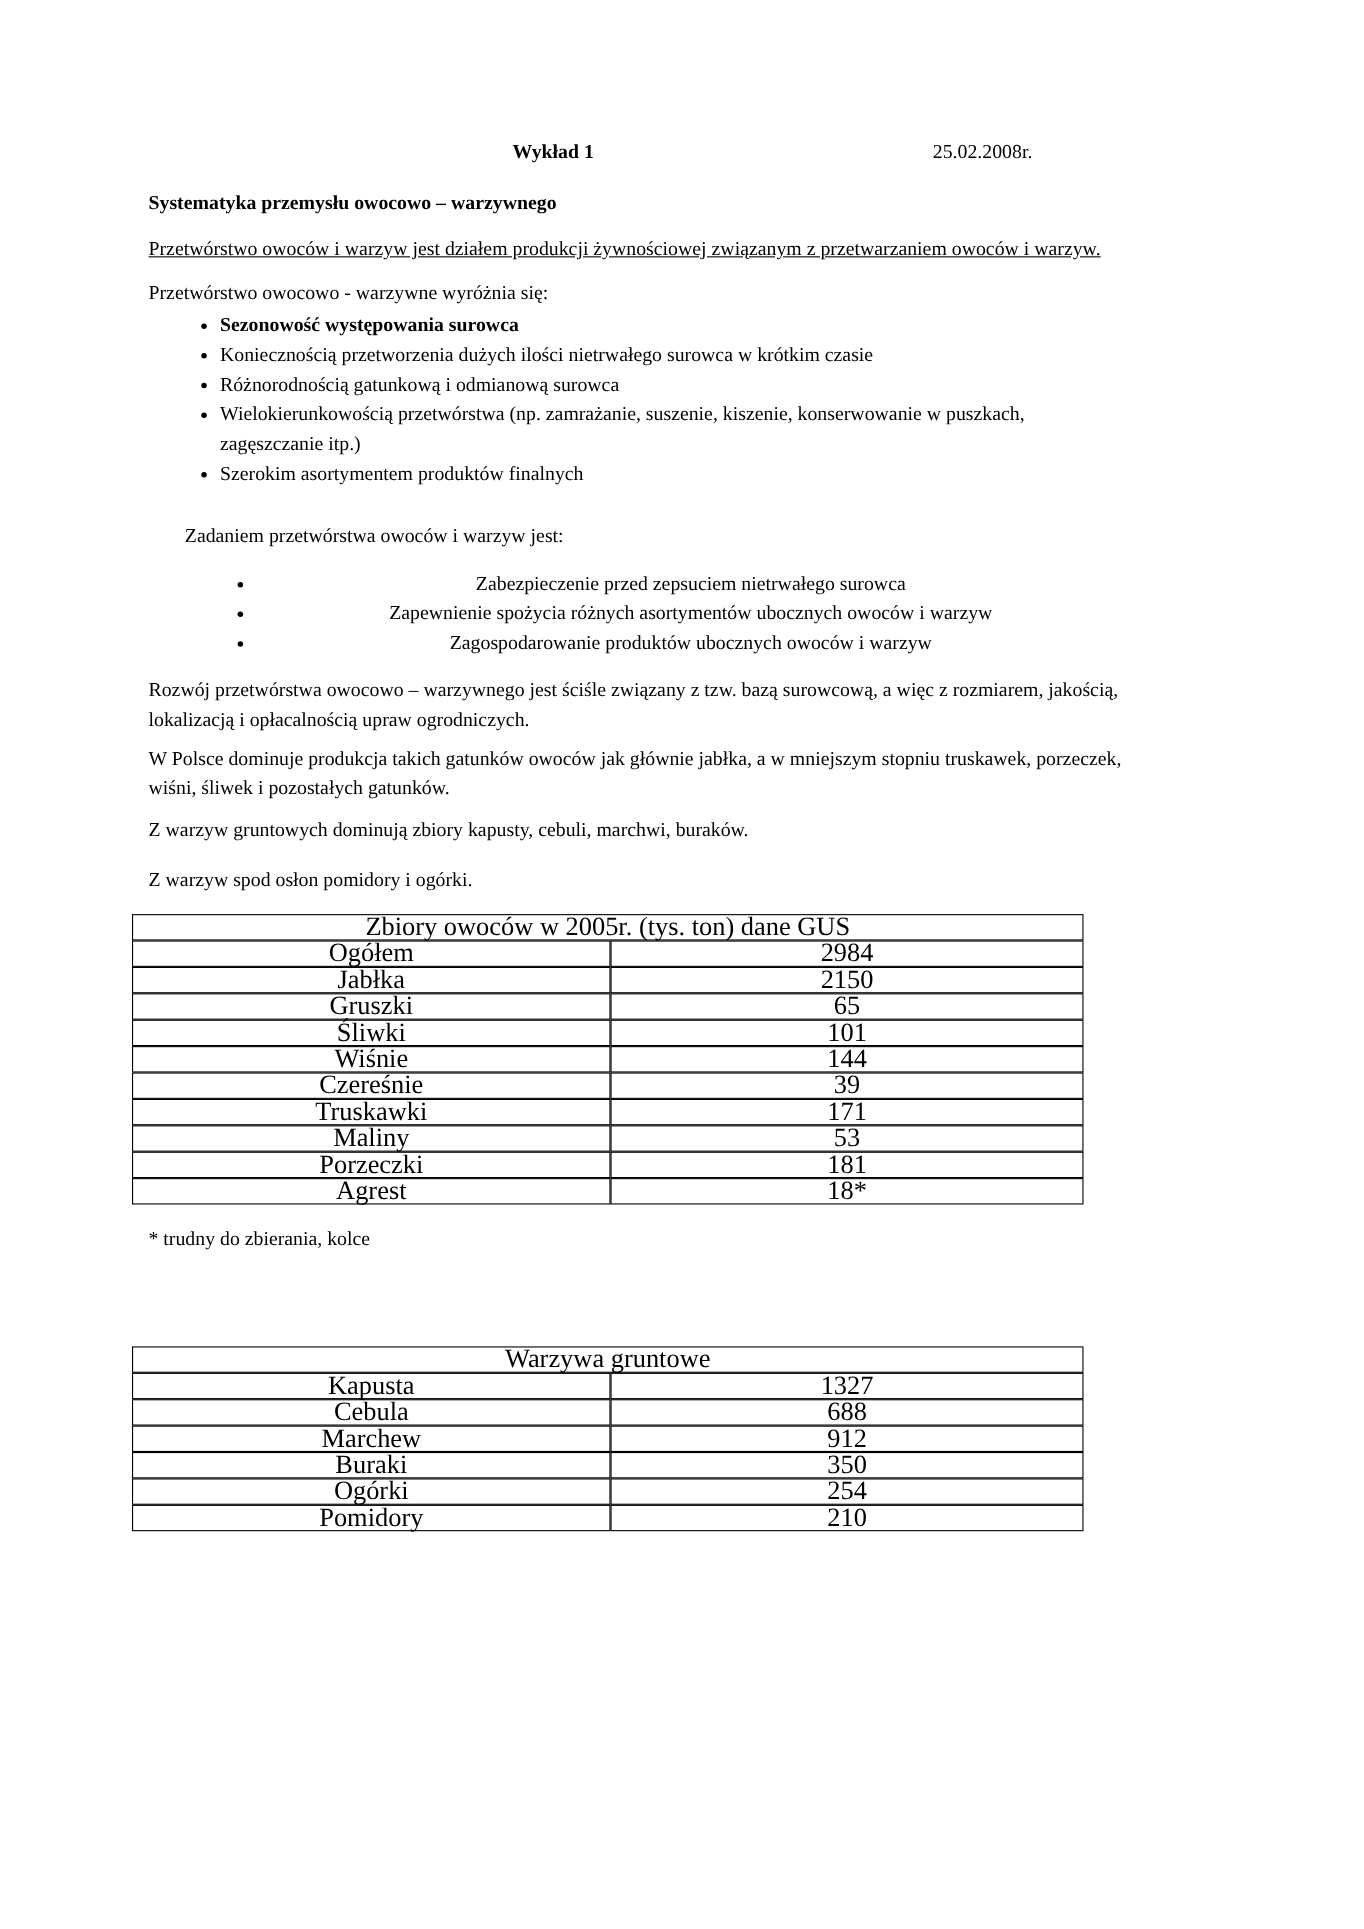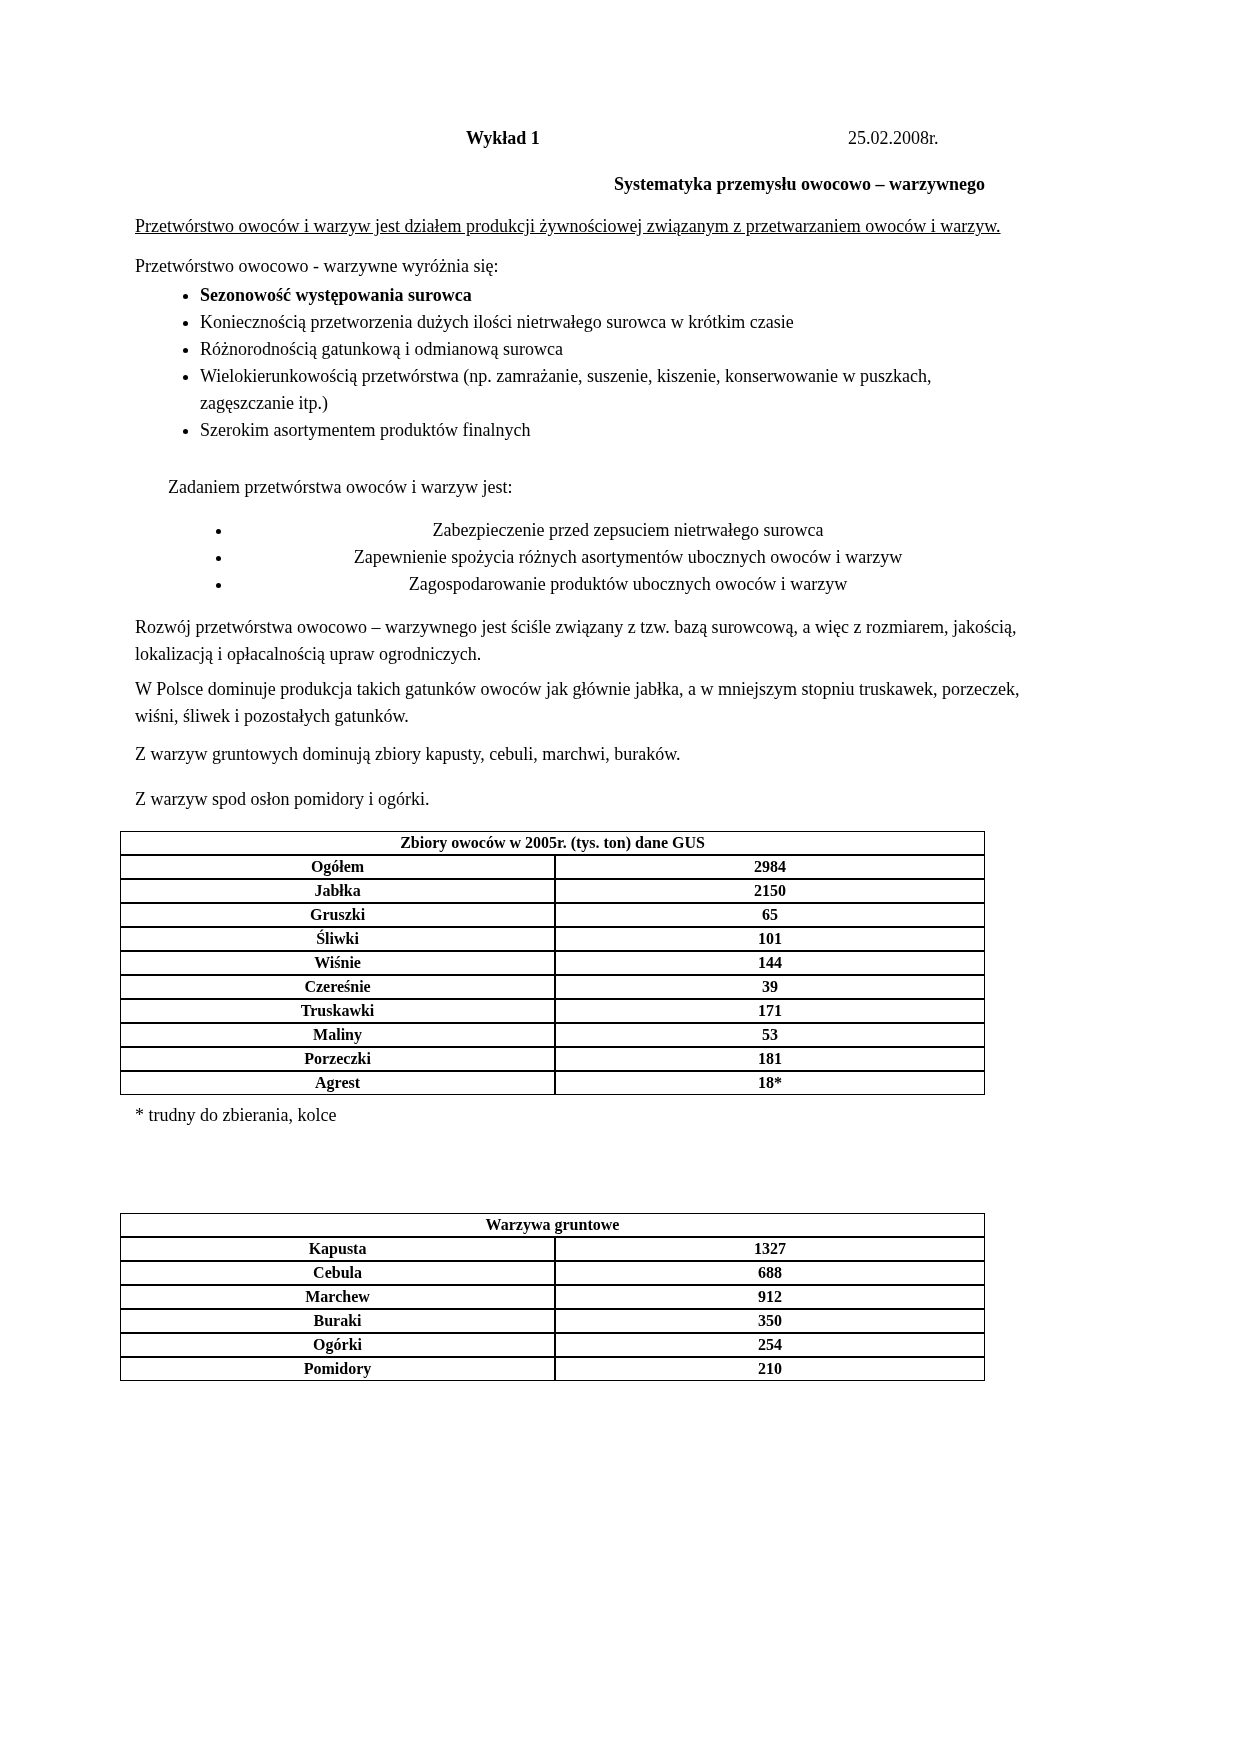--- a/index.html
+++ b/index.html
@@ -33,31 +33,31 @@
     font-weight: bold;
   }
   .doc-date {
     position: absolute;
     left: 713px;
     top: 0;
   }
   .subtitle {
     width: 850px;
     margin-top: 16px;
-    text-align: right;
+    text-align: left;
     font-weight: bold;
     line-height: 27px;
   }
   .p-intro    { margin-top: 15px; width: 900px; text-decoration: underline; }
   .p-lead     { margin-top: 13px; width: 900px; }
   .p-dev      { margin-top: 16px; width: 900px; }
   .p-poland   { margin-top: 8px;  width: 900px; }
   .p-ground   { margin-top: 11px; width: 900px; }
   .p-covered  { margin-top: 18px; width: 900px; }
-  .footnote   { margin-top: 7px; width: 900px; }
+  .footnote   { margin-top: 18px; width: 900px; }
 
   ul.bullets {
     margin: 2px 0 0 0;
     padding-left: 65px;
     list-style: disc outside;
     width: 790px;
   }
   ul.bullets li {
     line-height: 27px;
   }
@@ -72,22 +72,22 @@
     margin-top: 16px;
     text-align: center;
   }
 
   table.data-table {
     border-collapse: separate;
     border-spacing: 0;
     margin-top: 18px;
     margin-left: -15px;
     width: 865px;
-    font-weight: bold;
-    font-size: 16px;
+    font-weight: normal;
+    font-size: 24px;
     border: 0;
   }
   table.data-table td {
     border: 1px solid #000000;
     text-align: center;
     line-height: 20px;
     padding: 1px 2px;
   }
   td.col-name { width: 50.3%; }
   table.veg-table { margin-top: 84px; }

